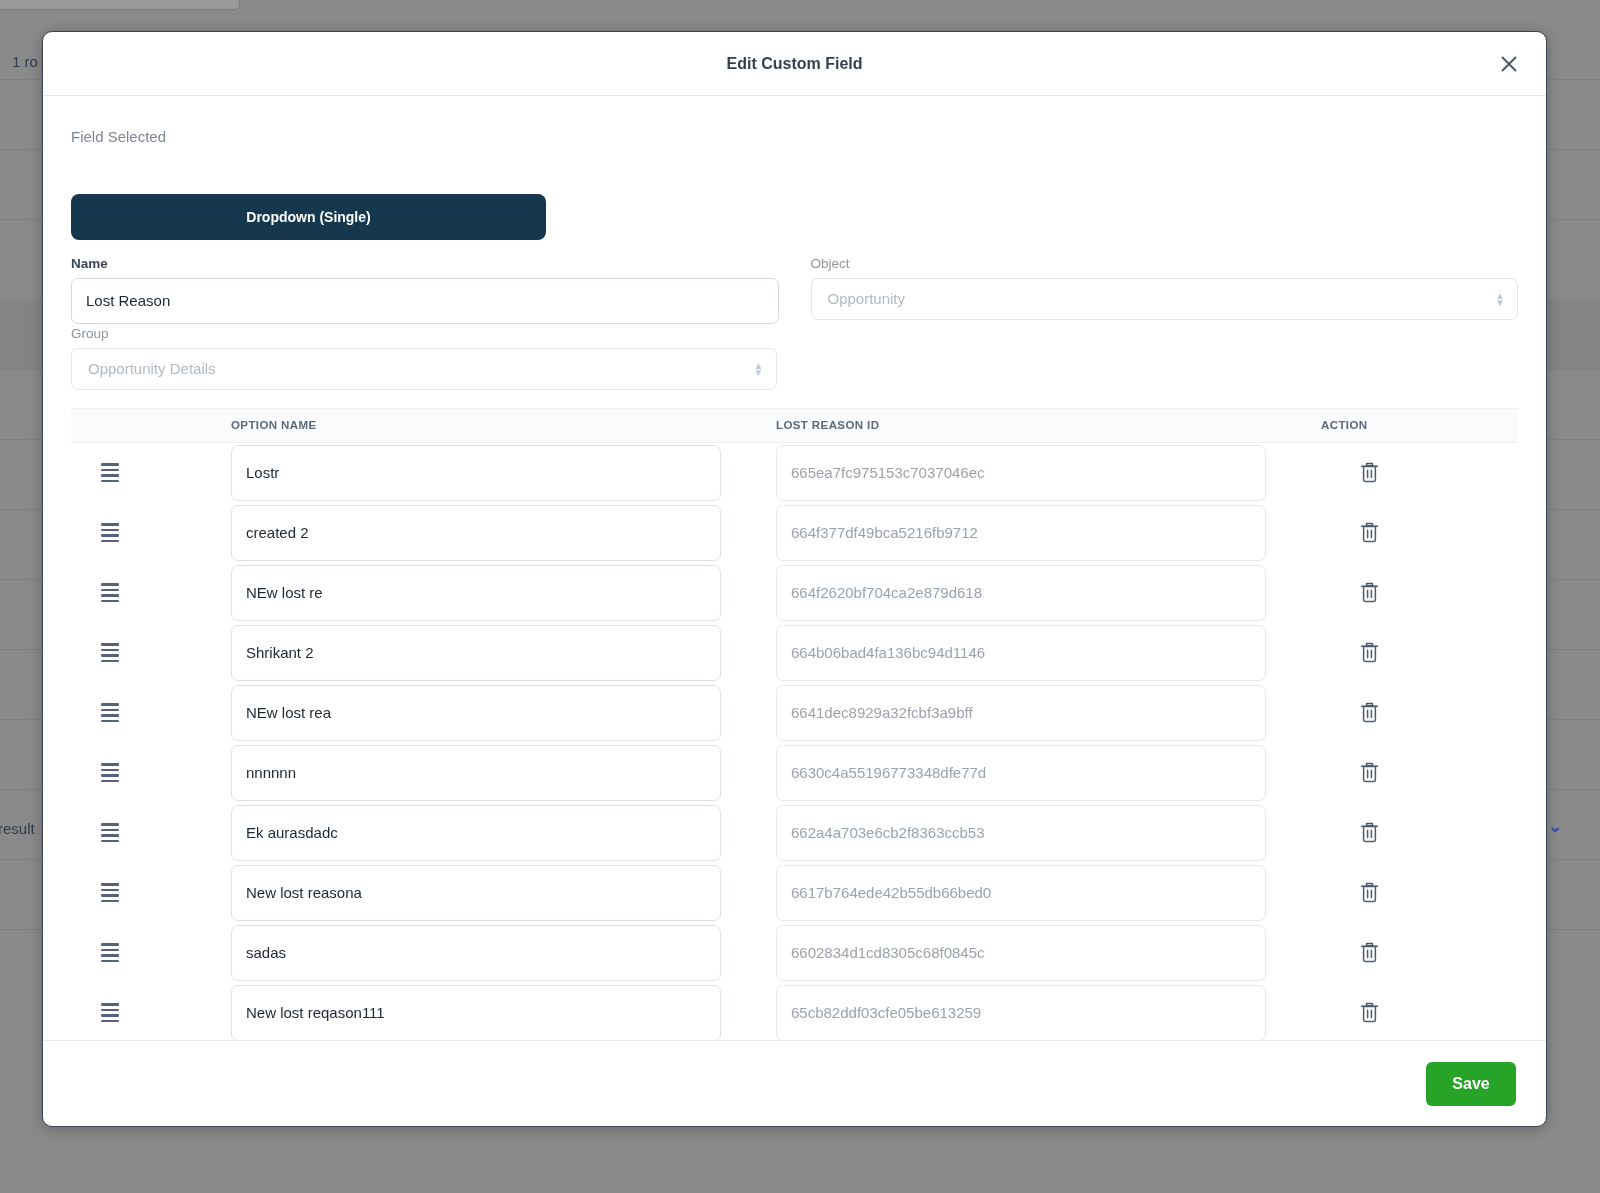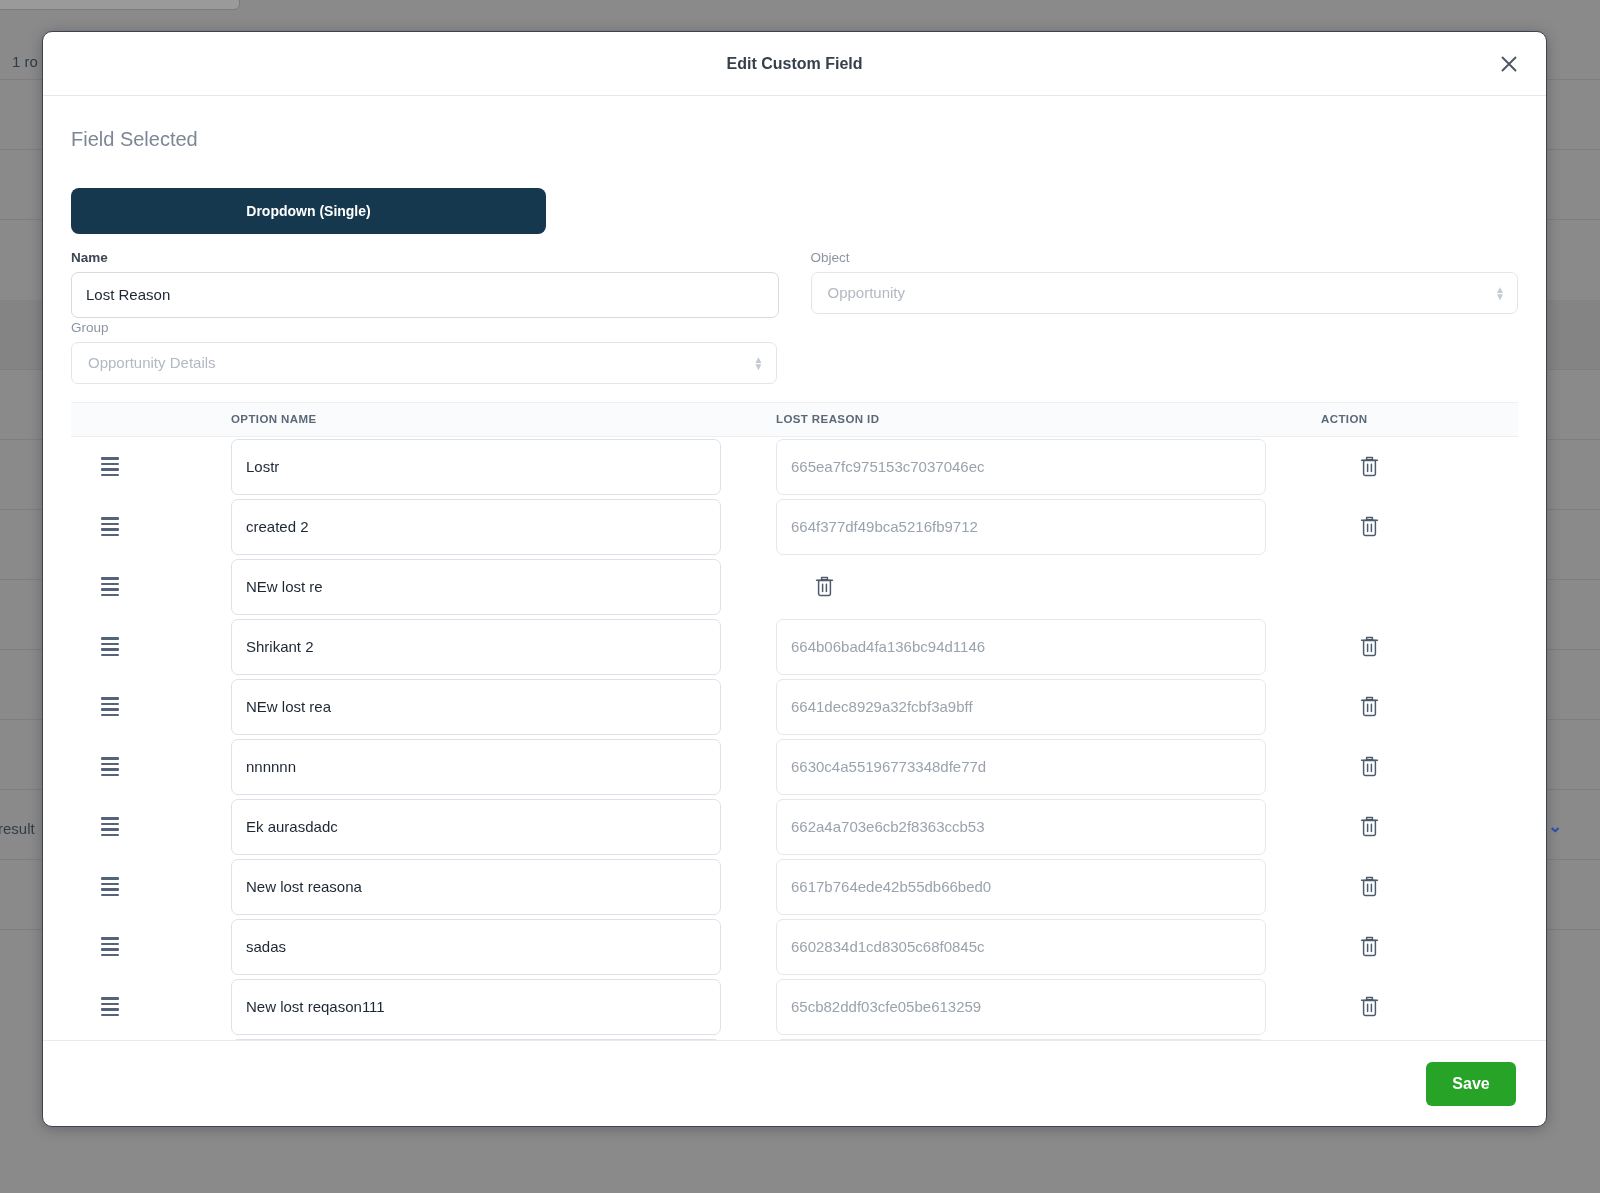--- a/index.html
+++ b/index.html
@@ -81,23 +81,23 @@
   .modal-body {
     flex: 1 1 auto;
     padding: 32px 28px 0 28px;
     overflow: hidden;
     display: flex;
     flex-direction: column;
     min-height: 0;
   }
 
   .field-selected-label {
-    font-size: 20px;
+    font-size: 15px;
     color: #7c8796;
-    margin-bottom: 0;
+    margin-bottom: 12px;
   }
   .type-chip {
     width: 475px;
     height: 50px;
     background: #16384f;
     color: #ffffff;
     border-radius: 8px;
     display: flex;
     align-items: center;
     justify-content: center;
@@ -397,20 +397,21 @@
           <div class="opt-row">
             <div class="handle-cell">
               <span class="drag-icon">
                 <span></span>
                 <span></span>
                 <span></span>
                 <span></span>
               </span>
             </div>
             <div class="name-cell"><input class="opt-input" type="text" value="NEw lost re" style=""></div>
+            <div class="id-cell"><input class="opt-input readonly" type="text" readonly="" value="664f2620bf704ca2e879d618" style=""></div>
             <div class="action-cell">
               <span class="trash-btn">
                 <svg width="19" height="21" viewBox="0 0 19 21" fill="none" aria-hidden="true">
                   <path d="M6.6 1.6h5.8v2.2H6.6z" stroke="currentColor" stroke-width="1.5" stroke-linejoin="round"></path>
                   <path d="M1.6 4.2h15.8" stroke="currentColor" stroke-width="1.6" stroke-linecap="round"></path>
                   <path d="M3.6 4.4h11.8v13.4a1.6 1.6 0 0 1-1.6 1.6H5.2a1.6 1.6 0 0 1-1.6-1.6z" stroke="currentColor" stroke-width="1.5" stroke-linejoin="round"></path>
                   <path d="M7.6 8.2v7.4M11.4 8.2v7.4" stroke="currentColor" stroke-width="1.5" stroke-linecap="round"></path>
                 </svg>
               </span>
             </div>

